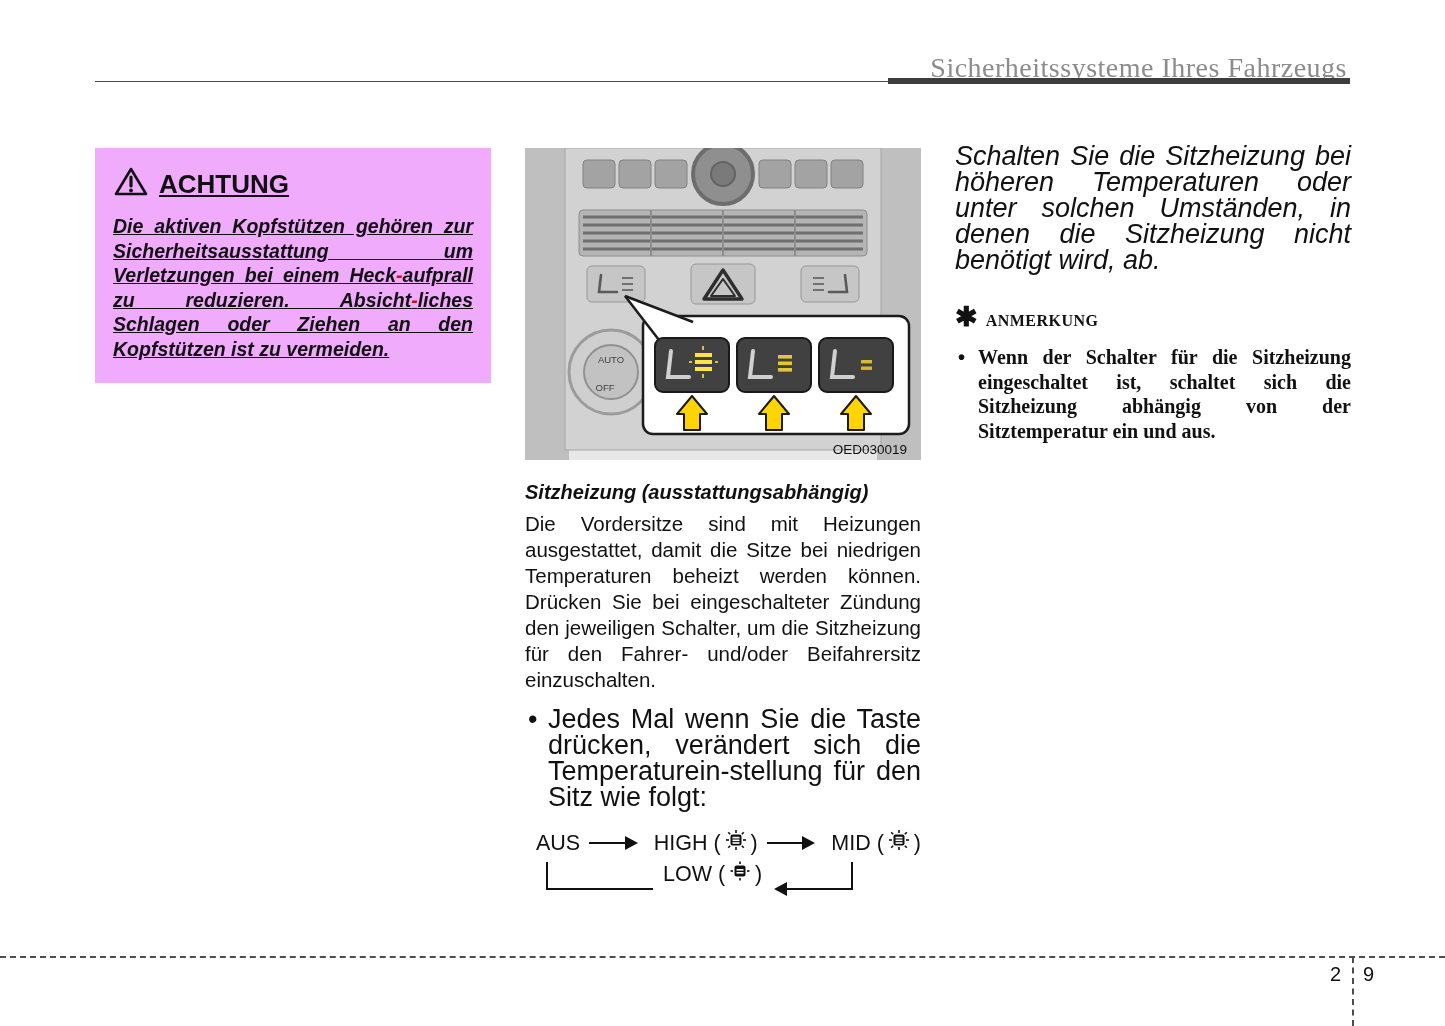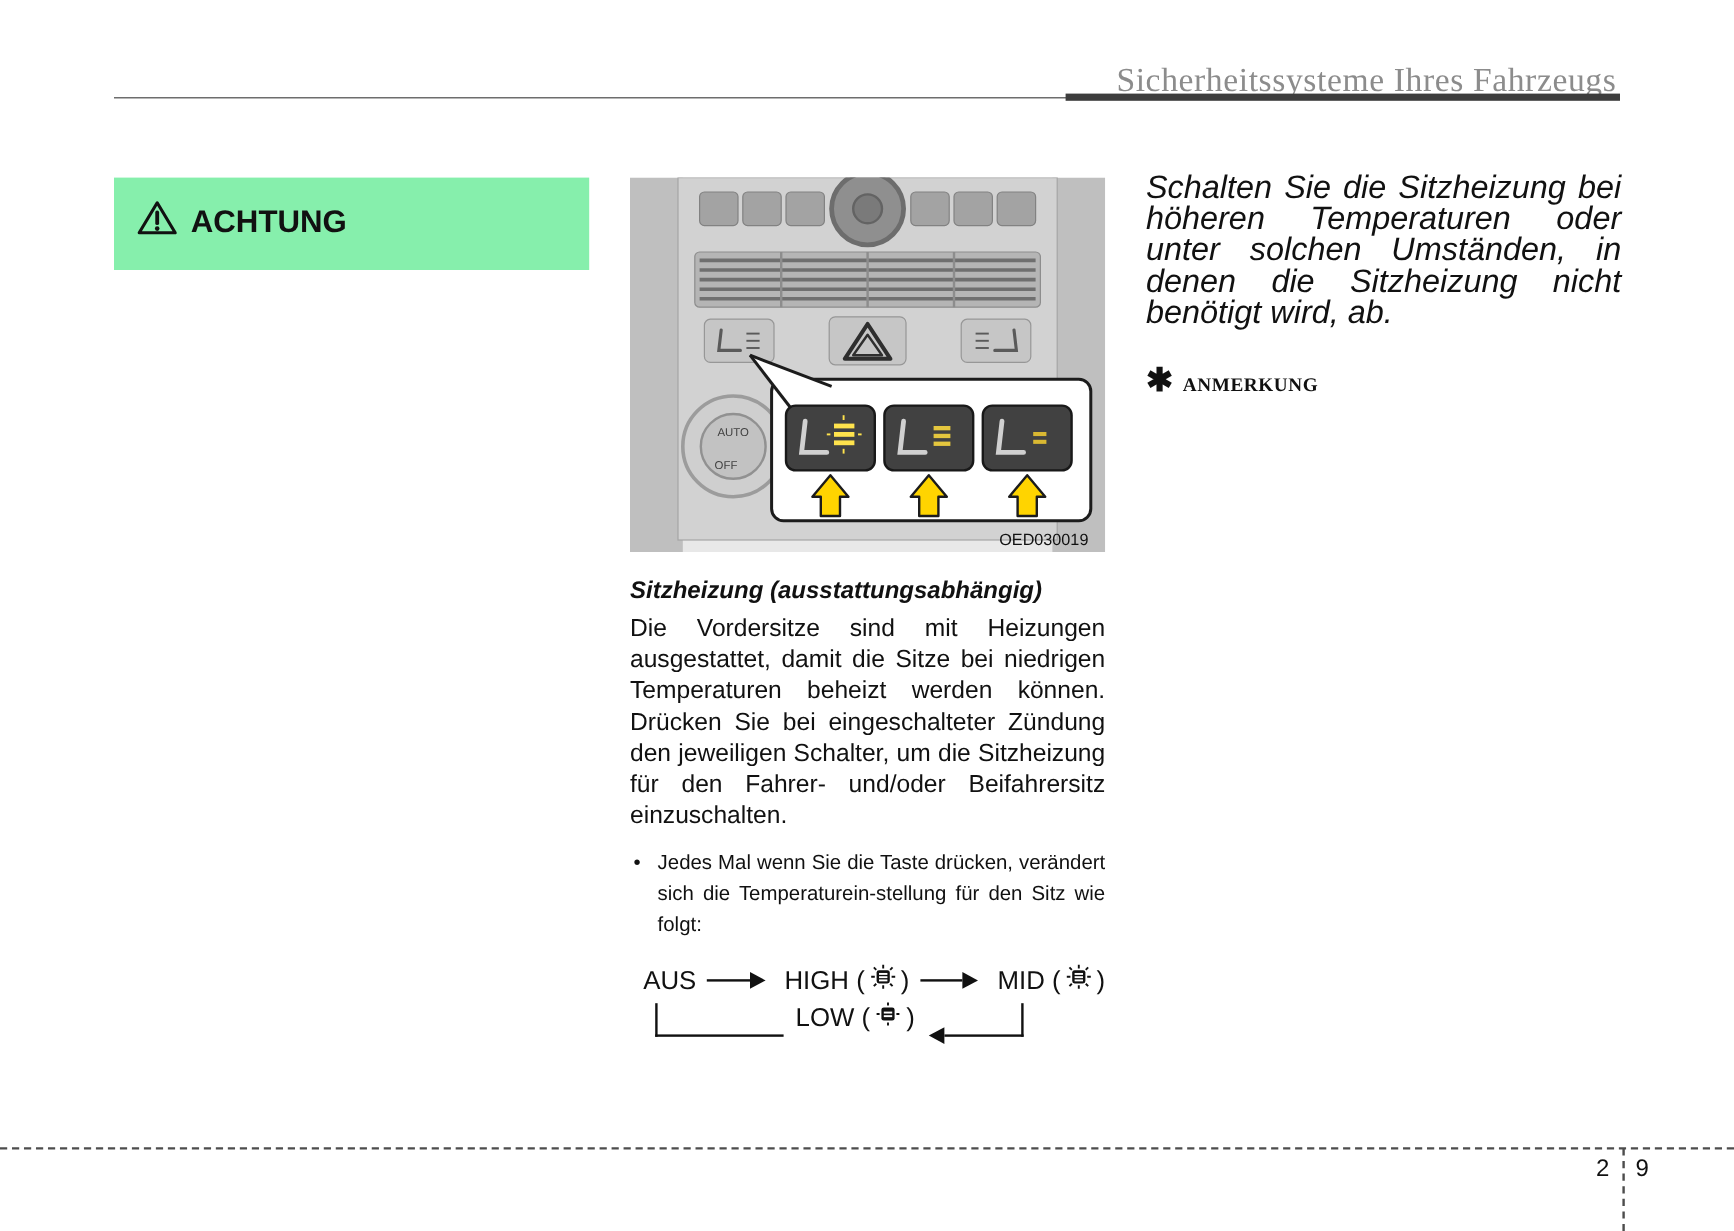--- a/index.html
+++ b/index.html
@@ -32,39 +32,39 @@
     width: 462px; height: 6px;
     background: #3d3d3d;
   }
 
   
   .col-left  { position: absolute; left: 95px;  top: 148px; width: 396px; }
   .col-mid   { position: absolute; left: 525px; top: 148px; width: 396px; }
   .col-right { position: absolute; left: 955px; top: 143px; width: 396px; }
 
   
-  .caution-box { background: #86efac; padding: 18px 18px 22px 18px; }
+  .caution-box { background: #f0abfc; padding: 18px 18px 22px 18px; text-decoration: underline; }
   .caution-head { display: flex; align-items: center; gap: 10px; }
   .caution-title { font-size: 26px; font-weight: bold; }
   .caution-body {
     margin-top: 12px;
     font-size: 19.5px; line-height: 24.5px;
     font-weight: bold; font-style: italic;
     text-align: justify;
   }
   .red { color: #cc1111; }
 
   
   .figure-wrap { width: 396px; height: 312px; }
   .fig-caption { margin-top: 21px; font-size: 20px; font-weight: bold; font-style: italic; }
   .para { margin-top: 7px; font-size: 20.5px; line-height: 26px; text-align: justify; }
   .bullet {
     position: relative; padding-left: 23px;
     margin-top: 13px;
-    font-size: 17px; line-height: 26px; text-align: justify;
+    font-size: 27px; line-height: 26px; text-align: justify;
   }
   .bullet::before { content: "•"; position: absolute; left: 3px; }
 
   
   .cycle { position: relative; margin-top: 18px; height: 92px; font-size: 21.5px; }
   .cycle-row1 { display: flex; align-items: center; width: 100%; height: 30px; }
   .cyc-label { white-space: nowrap; display: inline-flex; align-items: center; gap: 4px; margin-left: 11px; }
   .harrow { flex: 1; height: 2.5px; background: #111; margin: 0 18px 0 9px; position: relative; }
   .harrow::after {
     content: ""; position: absolute; right: -13px; top: 50%; transform: translateY(-50%);
@@ -117,20 +117,21 @@
     <div class="caution-head">
       <span>
         <svg width="36" height="32" viewBox="0 0 36 32">
           <path d="M18 3 L33 28 H3 Z" fill="none" stroke="#111" stroke-width="2.6" stroke-linejoin="round"></path>
           <line x1="18" y1="11" x2="18" y2="20" stroke="#111" stroke-width="3.2" stroke-linecap="round"></line>
           <circle cx="18" cy="24.5" r="1.9" fill="#111"></circle>
         </svg>
       </span>
       <span class="caution-title">ACHTUNG</span>
     </div>
+    <p class="caution-body"><span>Die aktiven Kopfstützen gehören zur Sicherheitsausstattung um Verletzungen bei einem Heck</span><span class="red">-</span><span>aufprall zu reduzieren. Absicht</span><span class="red">-</span><span>liches Schlagen oder Ziehen an den Kopfstützen ist zu vermeiden.</span></p>
   </div>
 </div>
 
 <div class="col-mid">
 
   <div class="figure-wrap">
     <svg width="396" height="312" viewBox="0 0 396 312">
       <rect x="0" y="0" width="396" height="312" fill="#e8e8e8"></rect>
       <rect x="0" y="0" width="44" height="312" fill="#bfbfbf"></rect>
       <rect x="352" y="0" width="44" height="312" fill="#bfbfbf"></rect>
@@ -335,19 +336,20 @@
 
 <div class="col-right">
   <p class="right-para">Schalten Sie die Sitzheizung bei höheren Temperaturen oder unter solchen Umständen, in denen die Sitzheizung nicht benötigt wird, ab.</p>
 
   <div class="note-head">
     <span class="note-marker">✱</span>
     <span class="note-title">ANMERKUNG</span>
   </div>
 
   <div class="note-bullets">
+    <div class="note-bullet">Wenn der Schalter für die Sitzheizung eingeschaltet ist, schaltet sich die Sitzheizung abhängig von der Sitztemperatur ein und aus.</div>
   </div>
 </div>
 
 <div class="footer-rule"></div>
 <div class="fold-mark"></div>
 <div class="pn-section">2</div>
 <div class="pn-page">9</div>
 
 </body></html>

